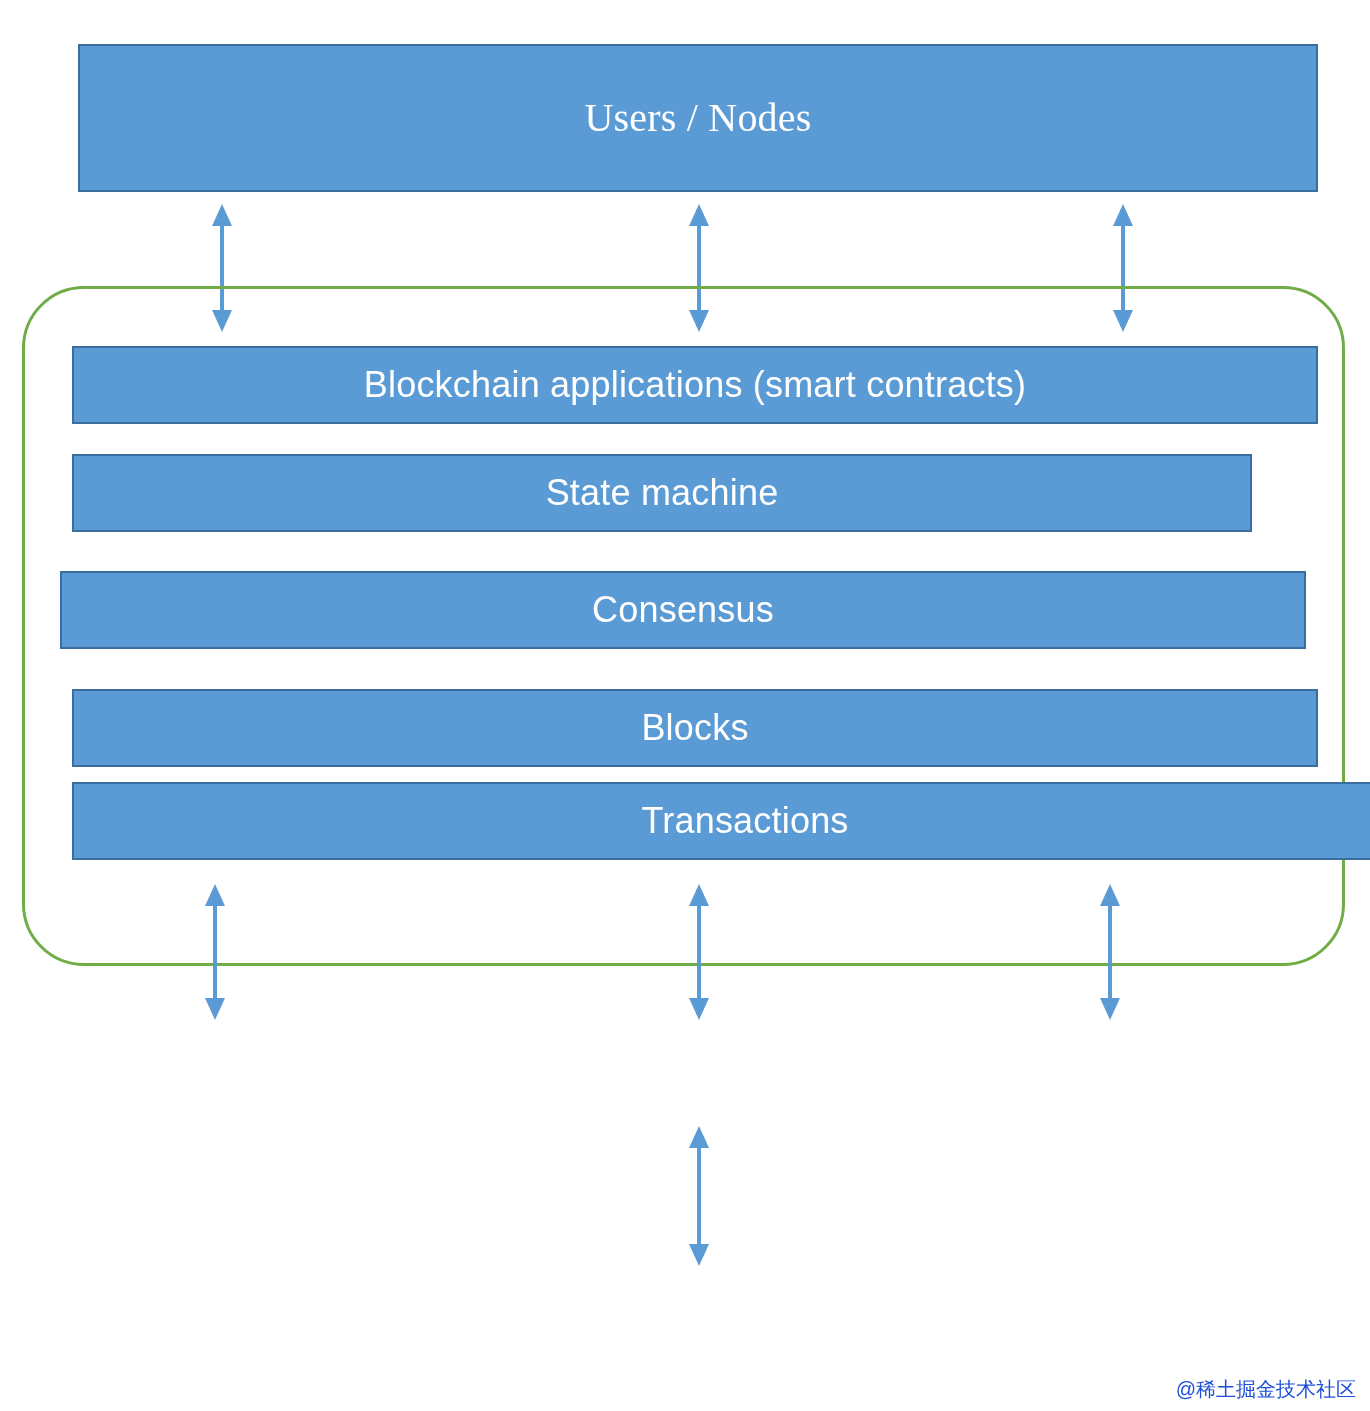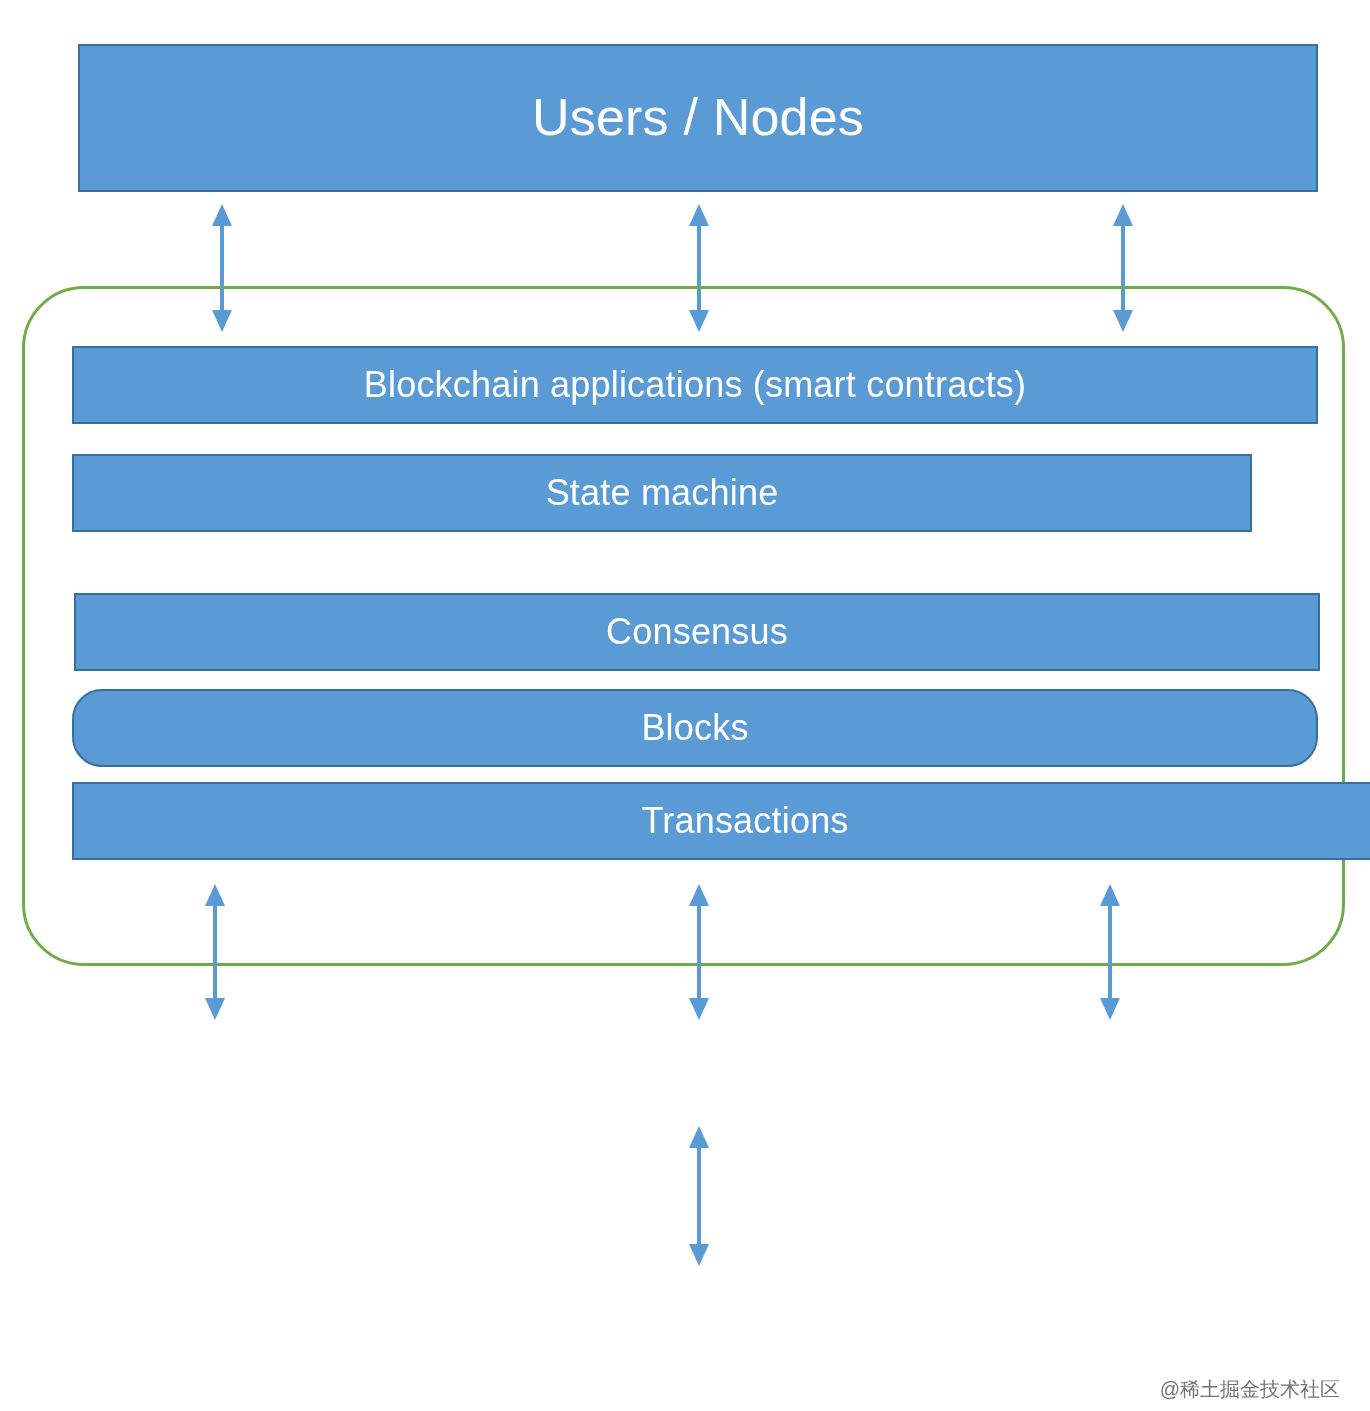--- a/index.html
+++ b/index.html
@@ -37,27 +37,27 @@
   .box .box-label {
     display: block;
     line-height: 1.1;
     white-space: nowrap;
   }
 
   
   .box-users        { left: 78px;  top: 44px;   width: 1240px; height: 148px; }
   .box-apps         { left: 72px;  top: 346px;  width: 1246px; height: 78px;  }
   .box-state        { left: 72px;  top: 454px;  width: 1180px; height: 78px;  }
-  .box-consensus    { left: 74px;  top: 571px;  width: 1246px; height: 78px; margin-top: 22px;  }
-  .box-blocks       { left: 72px;  top: 689px;  width: 1246px; height: 78px; border-radius: 30px;  }
+  .box-consensus    { left: 60px;  top: 571px;  width: 1246px; height: 78px;  }
+  .box-blocks       { left: 72px;  top: 689px;  width: 1246px; height: 78px;  }
   .box-transactions { left: 72px;  top: 782px;  width: 1346px; height: 78px;  }
   .box-p2p          { left: 78px;  top: 1028px; width: 1240px; height: 90px;  }
   .box-internet     { left: 78px;  top: 1270px; width: 1240px; height: 76px;  }
 
-  .fs-40 { font-size: 52px; }
+  .fs-40 { font-size: 40px; font-family: Liberation Serif, serif; }
   .fs-36 { font-size: 36px; text-align: right; }
 
   
   .green-frame {
     position: absolute;
     left: 22px;
     top: 286px;
     width: 1323px;
     height: 680px;
     box-sizing: border-box;
@@ -152,15 +152,15 @@
 
   <div class="arrow" style="left:684px; top:1126px; height:140px;">
     <svg width="30" height="140" viewBox="0 0 30 140" aria-hidden="true">
       <line x1="15" y1="14" x2="15" y2="126" stroke="#5B9BD5" stroke-width="4"></line>
       <polygon points="15,0 25,22 5,22" fill="#5B9BD5"></polygon>
       <polygon points="15,140 25,118 5,118" fill="#5B9BD5"></polygon>
     </svg>
   </div>
 
 
-  <div style="position:absolute; right:30px; bottom:8px; font-size:20px; color:#737373;">@稀土掘金技术社区</div>
+  <div style="position:absolute; right:14px; bottom:8px; font-size:20px; color:#1d4ed8;">@稀土掘金技术社区</div>
 
 </div>
 
 </body></html>

